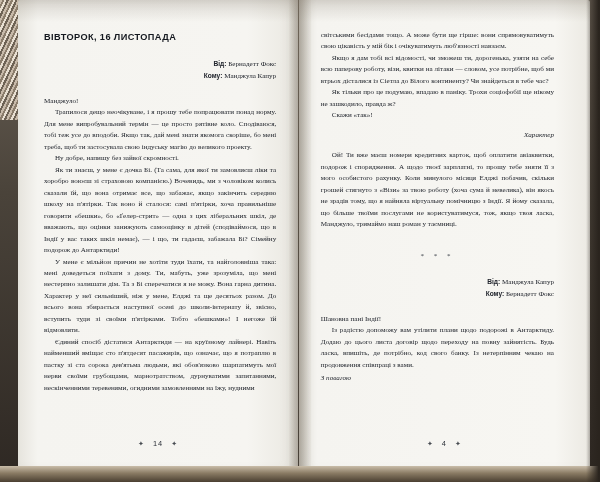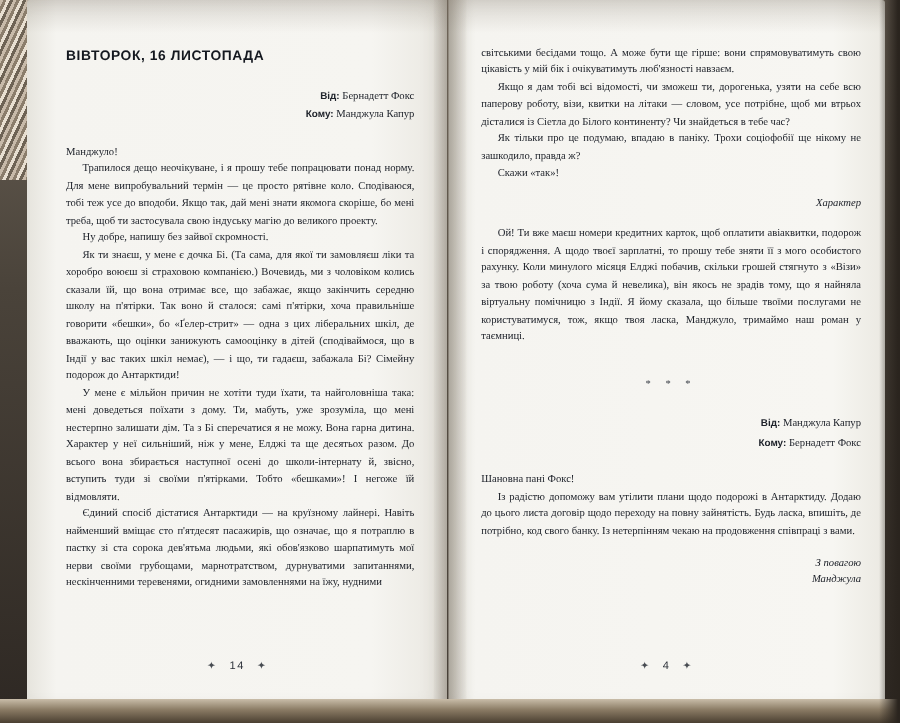--- a/index.html
+++ b/index.html
@@ -58,21 +58,21 @@
 
   .content{
     position:absolute;inset:0;
     padding:30px 22px 9px 26px;
     color:#20242c;
     font-size:7.1px;
     line-height:1.62;
     text-align:justify;
     -webkit-hyphens:auto;hyphens:auto;
   }
-  .page.right .content{padding:30px 16px 0 22px;}
+  .page.right .content{padding:30px 36px 0 22px;}
 
   h1.day-title{
     font-family:"Liberation Sans","DejaVu Sans",sans-serif;
     font-weight:700;
     font-size:9.2px;
     letter-spacing:.4px;
     margin:0 0 13px 0;
     color:#14181f;
     text-align:left;
   }
@@ -85,21 +85,21 @@
   .meta .lbl{
     font-family:"Liberation Sans","DejaVu Sans",sans-serif;
     font-weight:700;font-size:6.6px;
   }
   p{margin:0;text-indent:11px;}
   p.noindent{text-indent:0;}
   .sig{
     text-align:right;font-style:italic;margin-top:8px;text-indent:0;
   }
   .closing{
-    text-align:right;font-style:italic;margin-top:10px;text-indent:0;line-height:1.6;
+    text-align:left;font-style:italic;margin-top:2px;text-indent:0;line-height:1.6;
   }
   .divider{
     text-align:center;letter-spacing:4px;margin:20px 0 14px 0;
     font-size:7px;color:#3a3f47;
   }
   .folio{
     position:absolute;left:0;right:0;bottom:24px;
     text-align:center;
     font-family:"Liberation Sans","DejaVu Sans",sans-serif;
     font-size:7.4px;color:#2a2f37;letter-spacing:1px;
@@ -163,26 +163,25 @@
         <div>
           <span class="lbl">Від:</span>
           <span>Манджула Капур</span>
         </div>
         <div>
           <span class="lbl">Кому:</span>
           <span>Бернадетт Фокс</span>
         </div>
       </div>
 
-      <p class="noindent">Шановна пані Фокс!</p>
+      <p class="noindent">Шановна пані Індії!</p>
       <p>Із радістю допоможу вам утілити плани щодо подорожі в Антарктиду. Додаю до цього листа договір щодо переходу на повну зайнятість. Будь ласка, впишіть, де потрібно, код свого банку. Із нетерпінням чекаю на продовження співпраці з вами.</p>
 
       <div class="closing">
         <div>З повагою</div>
-        <div>Манджула</div>
       </div>
     </div>
 
     <div class="folio">
       <span class="mark">✦</span>
       <span class="num">4</span>
       <span class="mark">✦</span>
     </div>
   </div>
 

